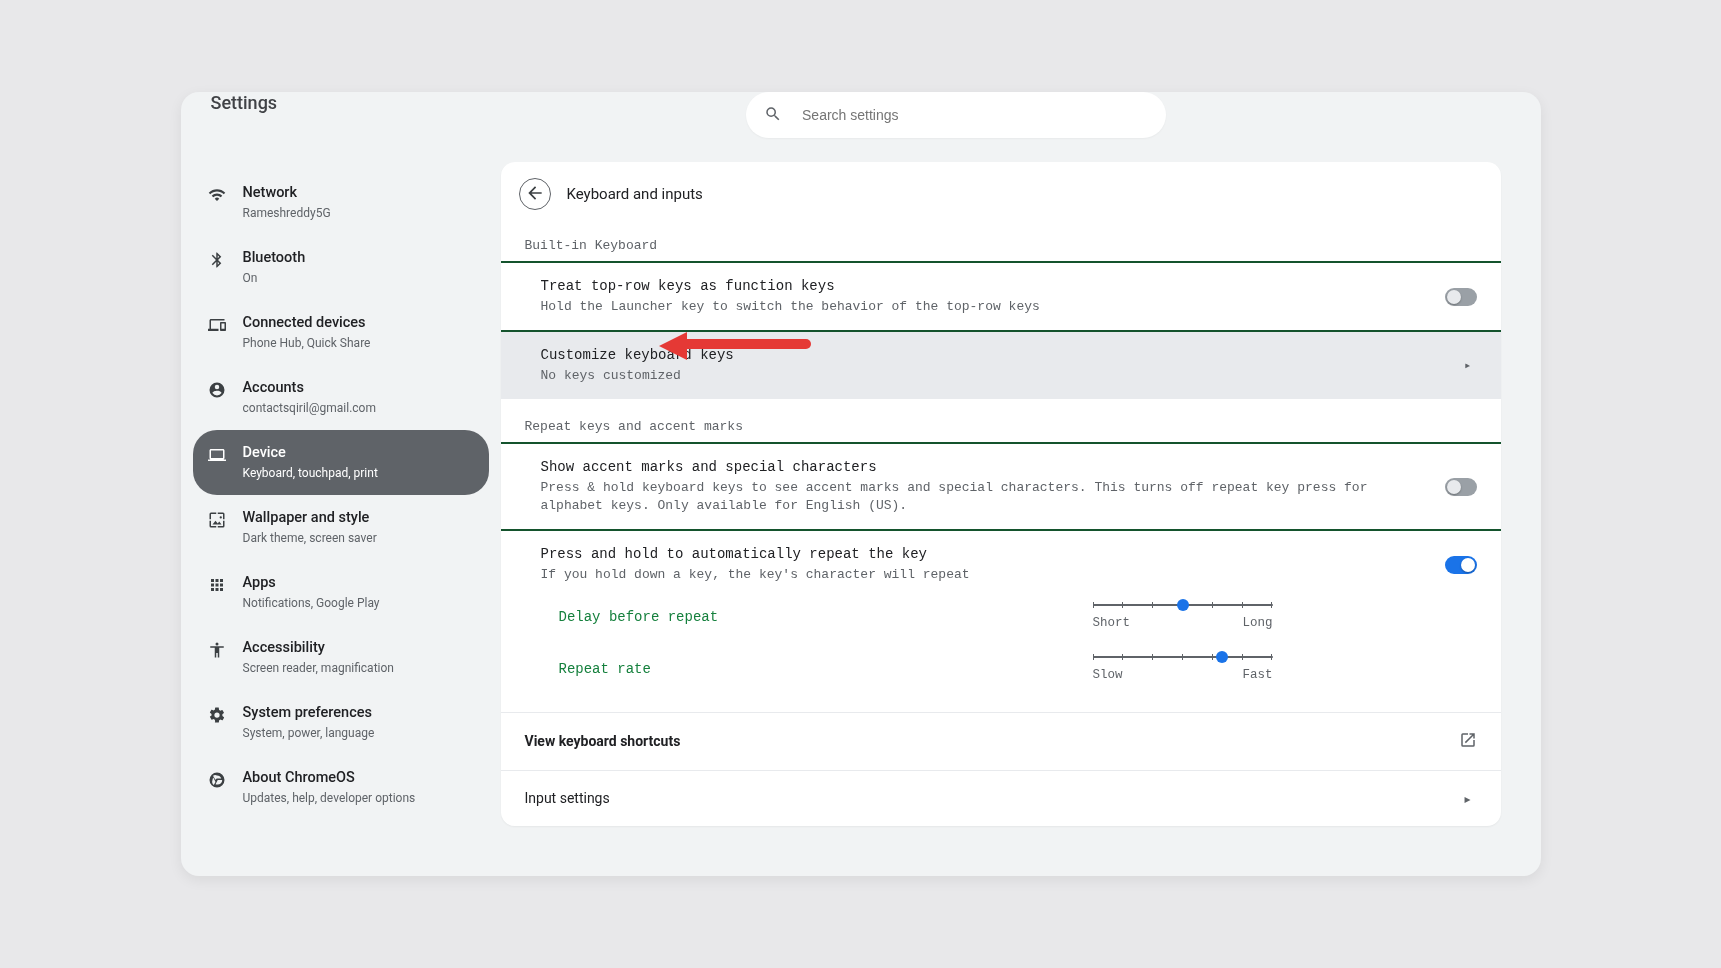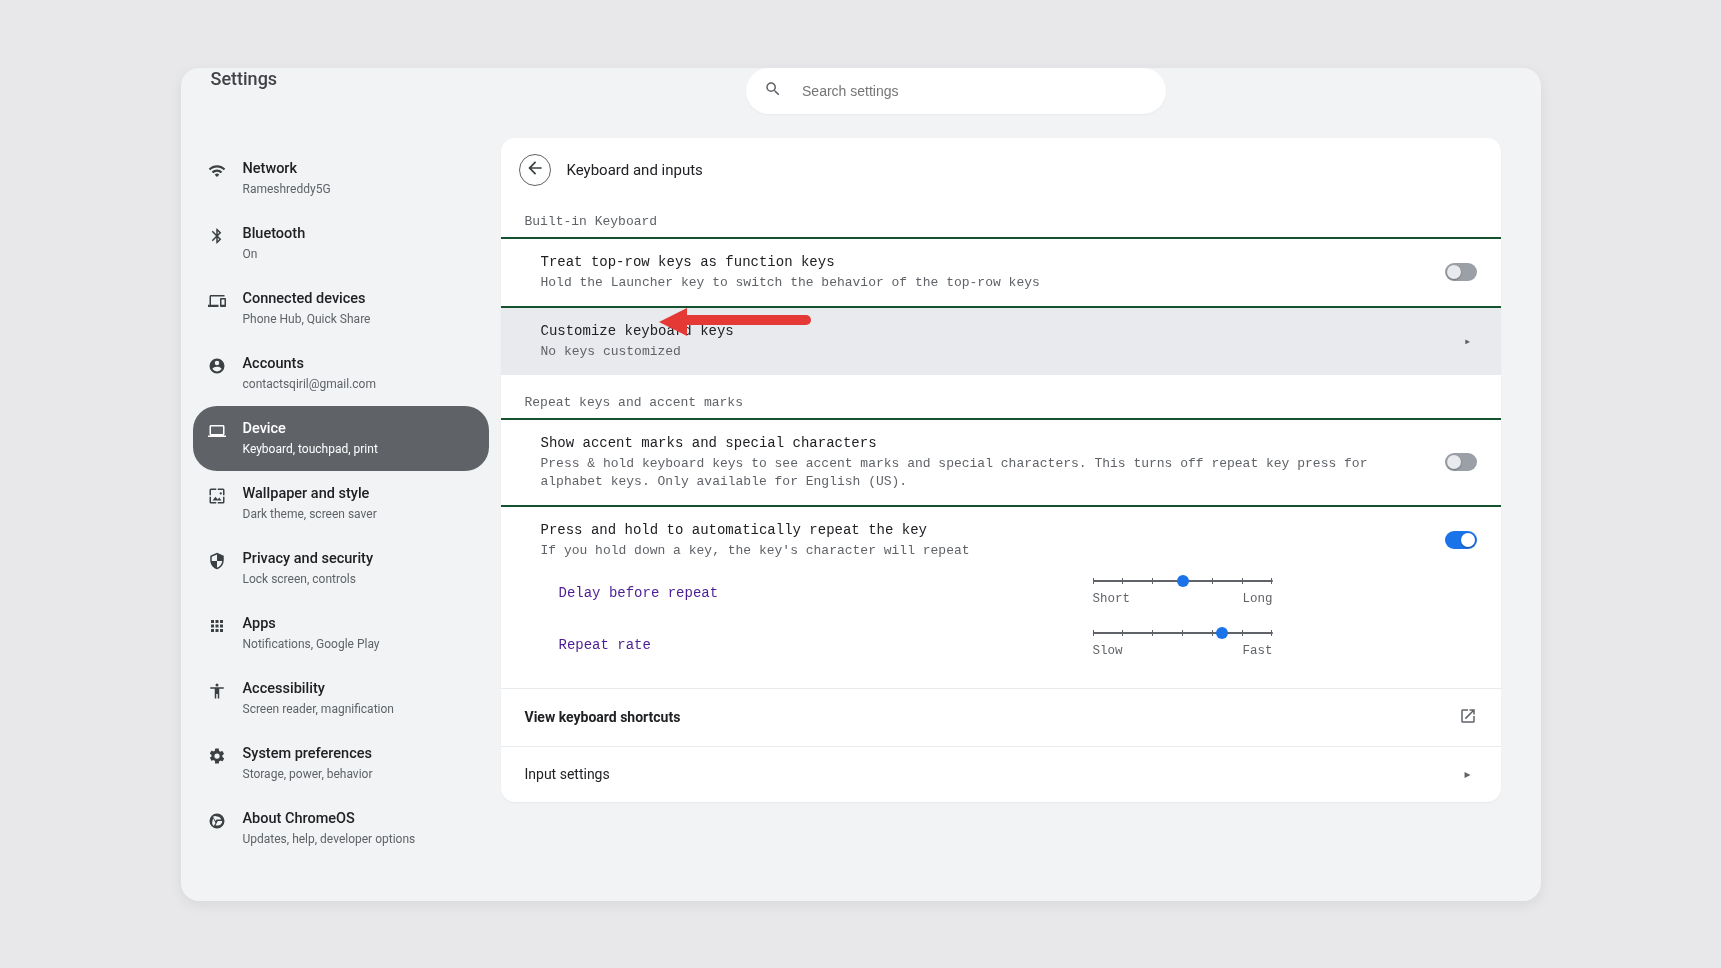--- a/index.html
+++ b/index.html
@@ -39,21 +39,21 @@
 .row.link { cursor: pointer; }
 .row.simple { padding: 18px 24px; }
 .row.simple .rlabel { font-size: 14px; }
 .toggle { width: 32px; height: 18px; background: #9aa0a6; border-radius: 9px; position: relative; cursor: pointer; flex-shrink: 0; }
 .toggle::after { content: ""; position: absolute; width: 14px; height: 14px; background: #e8eaed; border-radius: 50%; top: 2px; left: 2px; box-shadow: 0 1px 2px rgba(0,0,0,.3); }
 .toggle.on { background: #1a73e8; }
 .toggle.on::after { background: #fff; left: auto; right: 2px; }
 .chev { color: #5f6368; font-size: 12px; flex-shrink: 0; width: 18px; text-align: center; }
 .ext-icon svg { width: 18px; height: 18px; fill: #5f6368; }
 .slider-row { display: flex; align-items: center; padding: 6px 24px 20px 58px; gap: 14px; }
-.slider-row .s-label { width: 520px; font-size: 14px; color: #4c1d95; }
+.slider-row .s-label { width: 520px; font-size: 14px; color: #15803d; }
 .slider-wrap { flex: 1; display: flex; flex-direction: column; gap: 4px; align-items: stretch; max-width: 180px; margin-right: 16px; }
 .slider { width: 100%; height: 2px; background: #5f6368; position: relative; border-radius: 1px; }
 .slider .thumb { position: absolute; width: 12px; height: 12px; background: #1a73e8; border-radius: 50%; top: -5px; transform: translateX(-50%); }
 .tick-marks { position: absolute; width: 100%; height: 100%; display: flex; justify-content: space-between; }
 .tick-marks span { width: 1px; height: 6px; background: #5f6368; display: block; position: relative; top: -2px; }
 .slider-labels { display: flex; justify-content: space-between; font-size: 12.5px; color: #5f6368; margin-top: 6px; }
 .arrow-annotation { position: absolute; pointer-events: none; }
 </style>
 </head>
 <body>
@@ -135,31 +135,20 @@
             </svg>
           </span>
         <div class="txt">
             <span class="label">Wallpaper and style</span>
             <span class="sub">Dark theme, screen saver</span>
           </div>
       </div>
       <div class="side-item">
         <span class="icon">
             <svg viewBox="0 0 24 24">
-              <path d="M12 1L3 5v6c0 5.55 3.84 10.74 9 12 5.16-1.26 9-6.45 9-12V5l-9-4zm0 10.99h7c-.53 4.12-3.28 7.79-7 8.94V12H5V6.3l7-3.11v8.8z"></path>
-            </svg>
-          </span>
-        <div class="txt">
-            <span class="label">Privacy and security</span>
-            <span class="sub">Lock screen, controls</span>
-          </div>
-      </div>
-      <div class="side-item">
-        <span class="icon">
-            <svg viewBox="0 0 24 24">
               <path d="M4 8h4V4H4v4zm6 12h4v-4h-4v4zm-6 0h4v-4H4v4zm0-6h4v-4H4v4zm6 0h4v-4h-4v4zm6-10v4h4V4h-4zm-6 4h4V4h-4v4zm6 6h4v-4h-4v4zm0 6h4v-4h-4v4z"></path>
             </svg>
           </span>
         <div class="txt">
             <span class="label">Apps</span>
             <span class="sub">Notifications, Google Play</span>
           </div>
       </div>
       <div class="side-item">
         <span class="icon">
@@ -173,21 +162,21 @@
           </div>
       </div>
       <div class="side-item">
         <span class="icon">
             <svg viewBox="0 0 24 24">
               <path d="M19.14 12.94a7.07 7.07 0 0 0 .05-.94 7.07 7.07 0 0 0-.05-.94l2.03-1.58a.5.5 0 0 0 .12-.64l-1.92-3.32a.5.5 0 0 0-.61-.22l-2.39.96a7.03 7.03 0 0 0-1.62-.94l-.36-2.54A.5.5 0 0 0 14 2h-4a.5.5 0 0 0-.49.42l-.36 2.54c-.59.24-1.13.56-1.62.94l-2.39-.96a.5.5 0 0 0-.61.22L2.61 8.48a.5.5 0 0 0 .12.64l2.03 1.58a7.07 7.07 0 0 0-.05.94c0 .32.02.63.05.94l-2.03 1.58a.5.5 0 0 0-.12.64l1.92 3.32c.14.24.43.34.61.22l2.39-.96c.49.38 1.03.7 1.62.94l.36 2.54A.5.5 0 0 0 10 22h4a.5.5 0 0 0 .49-.42l.36-2.54c.59-.24 1.13-.56 1.62-.94l2.39.96c.18.12.47.02.61-.22l1.92-3.32a.5.5 0 0 0-.12-.64l-2.03-1.58zM12 15.5A3.5 3.5 0 1 1 12 8.5a3.5 3.5 0 0 1 0 7z"></path>
             </svg>
           </span>
         <div class="txt">
             <span class="label">System preferences</span>
-            <span class="sub">Storage, power, behavior</span>
+            <span class="sub">System, power, language</span>
           </div>
       </div>
       <div class="side-item">
         <span class="icon">
             <svg viewBox="0 0 24 24">
               <path d="M12 2a10 10 0 1 0 0 20 10 10 0 0 0 0-20zm0 4a6 6 0 0 1 5.65 4H12a2 2 0 0 0-2 2l-3.3-5.7A5.97 5.97 0 0 1 12 6zm-6 6c0-1.3.42-2.5 1.12-3.48L10 14.7l-2.3 4A6 6 0 0 1 6 12zm6 6c-.67 0-1.32-.11-1.93-.32L13 12h5.93A6 6 0 0 1 12 18z"></path>
             </svg>
           </span>
         <div class="txt">
             <span class="label">About ChromeOS</span>

